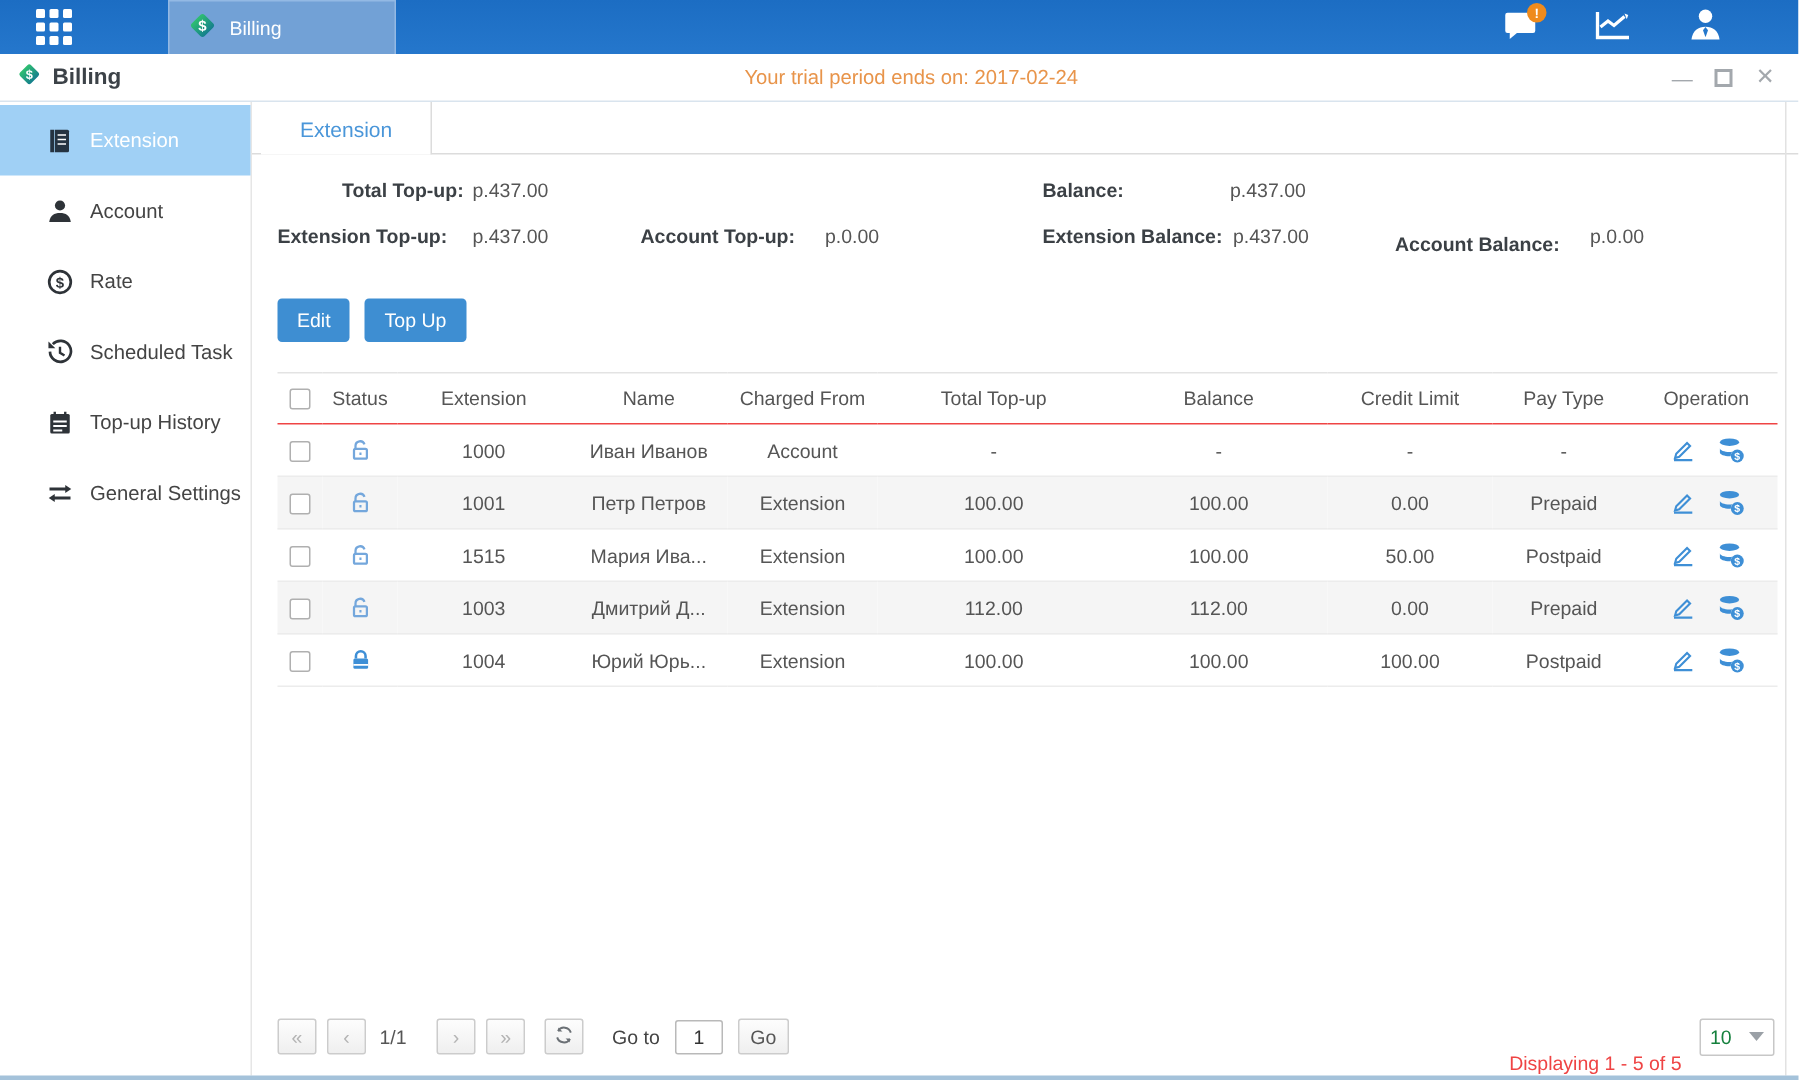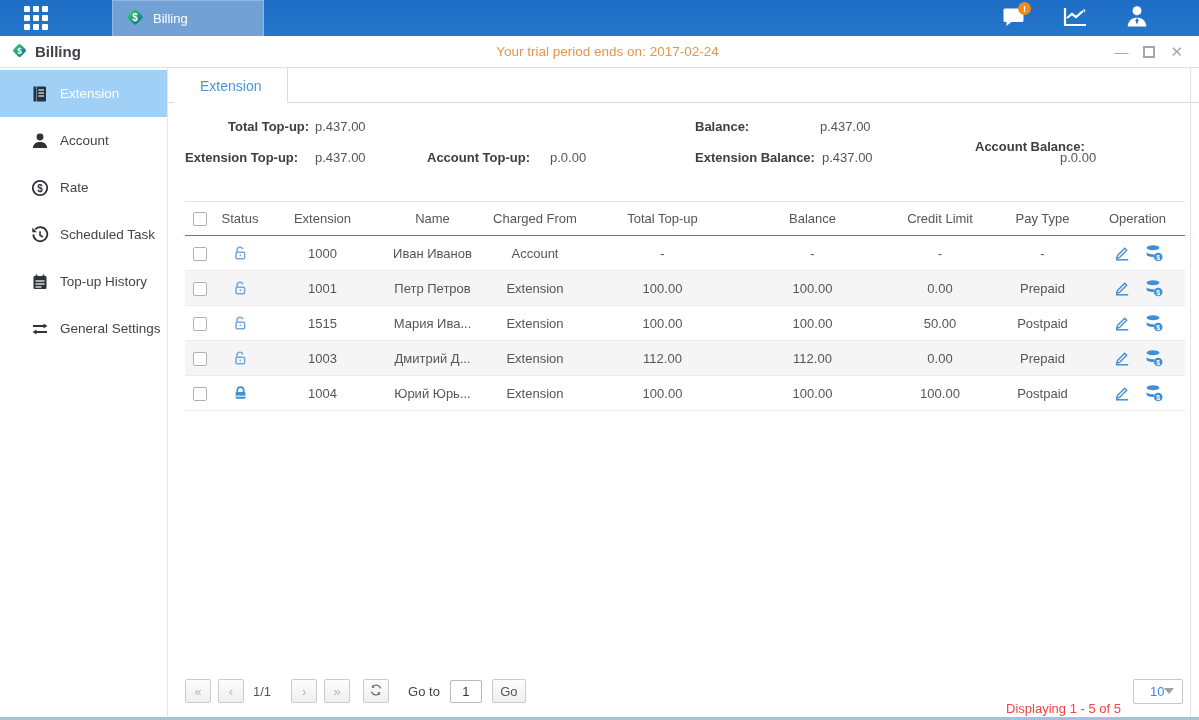--- a/index.html
+++ b/index.html
@@ -71,21 +71,21 @@
     display:flex; align-items:center; justify-content:center; color:#b4b4b4; font-size:13px; cursor:pointer; margin-right:7px; }
   .pg-info { margin:0 20px 0 2px; color:#555; }
   .pg-refresh { margin-left:6px; }
   .goto-label { margin:0 10px 0 12px; color:#444; }
   .goto-input { width:32px; height:23px; border:1px solid #b9b9b9; border-radius:2px; text-align:center; font-size:13px; color:#333;
     font-family:"Liberation Sans",sans-serif; }
   .go-btn { margin-left:10px; width:34px; color:#555; }
   .pg-right { margin-left:auto; display:flex; align-items:center; gap:12px; }
   .displaying { color:#ef4444;margin-top:35px; }
   .page-size { width:50px; height:25px; border:1px solid #c7c7c7; border-radius:2px; background:#fff; display:flex;
-    align-items:center; padding:0 16px; color:#3b82f6; cursor:pointer; justify-content:space-between; }
+    align-items:center; padding:0 6px; color:#15803d; cursor:pointer; justify-content:space-between; }
   .caret { width:0; height:0; border-left:5px solid transparent; border-right:5px solid transparent; border-top:6px solid #9aa0a6; }
 
   .window-bottom { position:absolute; left:0; right:0; bottom:0; height:3px; background:#a4c2da; }
   .window-right { position:absolute; top:68px; bottom:3px; right:8px; width:1px; background:#e2e2e2; }
 </style>
 </head>
 <body>
 
 <div class="topbar">
   <div class="apps-btn">
@@ -251,24 +251,28 @@
       <span class="s-abs val" style="left:147px; top:2px;">p.437.00</span>
       <span class="s-abs" style="left:527px; top:2px;"><b>Balance:</b></span>
       <span class="s-abs val" style="left:652px; top:2px;">p.437.00</span>
 
       <span class="s-abs" style="left:17px; top:33px;"><b>Extension Top-up:</b></span>
       <span class="s-abs val" style="left:147px; top:33px;">p.437.00</span>
       <span class="s-abs" style="left:259px; top:33px;"><b>Account Top-up:</b></span>
       <span class="s-abs val" style="left:382px; top:33px;">p.0.00</span>
       <span class="s-abs" style="left:527px; top:33px;"><b>Extension Balance:</b></span>
       <span class="s-abs val" style="left:654px; top:33px;">p.437.00</span>
-      <span class="s-abs" style="left:762px; top:22px;margin-left:45px;"><b>Account Balance:</b></span>
+      <span class="s-abs" style="left:762px; top:38px;"><b>Account Balance:</b></span>
       <span class="s-abs val" style="left:892px; top:33px;">p.0.00</span>
     </div>
 
+    <div class="actions">
+      <button class="btn-blue">Edit</button>
+      <button class="btn-blue">Top Up</button>
+    </div>
 
     <table>
       <colgroup>
         <col style="width:30px">
           <col style="width:50px">
           <col style="width:115px">
           <col style="width:105px">
         <col style="width:100px">
           <col style="width:155px">
           <col style="width:145px">

